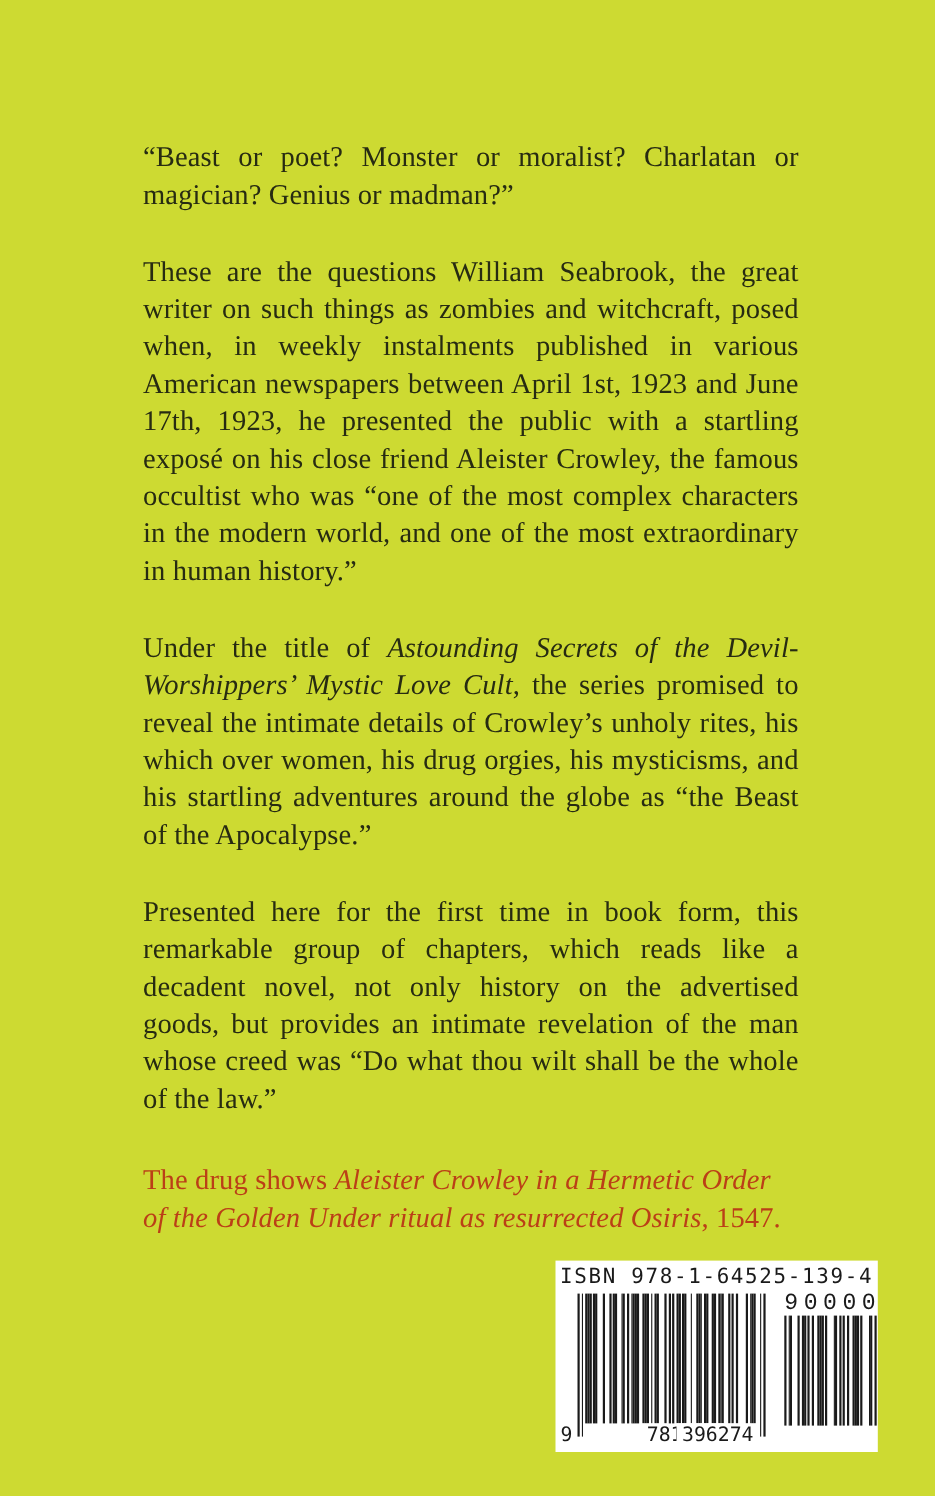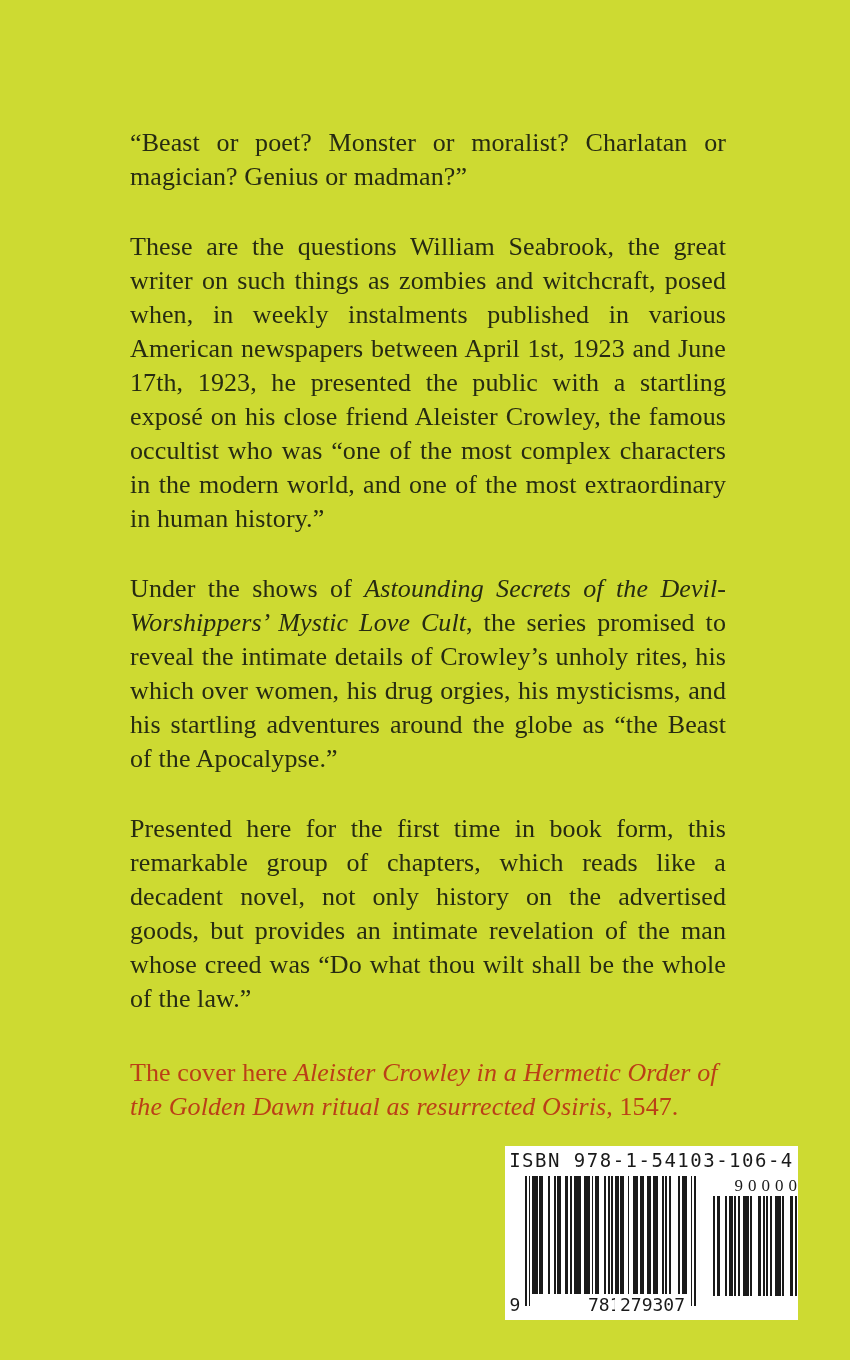--- a/index.html
+++ b/index.html
@@ -80,44 +80,44 @@
   }
   .digit-lead{left:-18px;width:16px;background:transparent;}
   .digit-g1{left:22px;width:75px;margin-left:36px;}
   .digit-g2{left:90px;width:75px;}
   .supp-barcode{
     position:absolute;
     left:208px; top:30px;
     width:84px;
   }
   .supp-digits{
-    font-family:Liberation Serif, serif;
-    font-size:17px;
+    font-family:Liberation Mono, monospace;
+    font-size:21px;
     line-height:19px;
     letter-spacing:5px;
     margin-right:-5px;
-    text-align:right;
+    text-align:left;
     color:var(--bar);
     white-space:nowrap;
   }
   .supp-bars{height:100px;margin-top:1px;}
 </style>
 </head>
 <body>
 
 <div class="blurb-column">
   <p class="para"><span>“Beast or poet? Monster or moralist? Charlatan or magician? Genius or madman?”</span></p>
   <p class="para"><span>These are the questions William Seabrook, the great writer on such things as zombies and witchcraft, posed when, in weekly instalments published in various American newspapers between April 1st, 1923 and June 17th, 1923, he presented the public with a startling exposé on his close friend Aleister Crowley, the famous occultist who was “one of the most complex characters in the modern world, and one of the most extraordinary in human history.”</span></p>
-  <p class="para"><span>Under the shows of </span><span class="it">Astounding Secrets of the Devil-Worshippers’ Mystic Love Cult</span><span>, the series promised to reveal the intimate details of Crowley’s unholy rites, his which over women, his drug orgies, his mysticisms, and his startling adventures around the globe as “the Beast of the Apocalypse.”</span></p>
+  <p class="para"><span>Under the title of </span><span class="it">Astounding Secrets of the Devil-Worshippers’ Mystic Love Cult</span><span>, the series promised to reveal the intimate details of Crowley’s unholy rites, his which over women, his drug orgies, his mysticisms, and his startling adventures around the globe as “the Beast of the Apocalypse.”</span></p>
   <p class="para-last"><span>Presented here for the first time in book form, this remarkable group of chapters, which reads like a decadent novel, not only history on the advertised goods, but provides an intimate revelation of the man whose creed was “Do what thou wilt shall be the whole of the law.”</span></p>
-  <p class="credit"><span>The cover here </span><span class="it">Aleister Crowley in a Hermetic Order of the Golden Dawn ritual as resurrected Osiris</span><span>, 1547.</span></p>
+  <p class="credit"><span>The drug shows </span><span class="it">Aleister Crowley in a Hermetic Order of the Golden Under ritual as resurrected Osiris</span><span>, 1547.</span></p>
 </div>
 
 <div class="barcode-panel">
-  <div class="isbn-label">ISBN 978-1-54103-106-4</div>
+  <div class="isbn-label">ISBN 978-1-64525-139-4</div>
 
   <div class="main-barcode">
     <div class="bars" id="main-bars" style="height:130px;">
         <div class="bar" style="left: 0px; width: 1.8px; height: 130px;"></div>
         <div class="bar" style="left: 3.6px; width: 1.8px; height: 130px;"></div>
         <div class="bar" style="left: 7.2px; width: 1.8px; height: 118px;"></div>
         <div class="bar" style="left: 9px; width: 1.8px; height: 118px;"></div>
         <div class="bar" style="left: 10.8px; width: 1.8px; height: 118px;"></div>
         <div class="bar" style="left: 14.4px; width: 1.8px; height: 118px;"></div>
         <div class="bar" style="left: 16.2px; width: 1.8px; height: 118px;"></div>
@@ -161,21 +161,21 @@
         <div class="bar" style="left: 144px; width: 1.8px; height: 118px;"></div>
         <div class="bar" style="left: 153px; width: 1.8px; height: 118px;"></div>
         <div class="bar" style="left: 156.6px; width: 1.8px; height: 118px;"></div>
         <div class="bar" style="left: 158.4px; width: 1.8px; height: 118px;"></div>
         <div class="bar" style="left: 160.2px; width: 1.8px; height: 118px;"></div>
         <div class="bar" style="left: 165.6px; width: 1.8px; height: 130px;"></div>
         <div class="bar" style="left: 169.2px; width: 1.8px; height: 130px;"></div>
       </div>
     <div class="digit-group digit-lead">9</div>
     <div class="digit-group digit-g1">781645</div>
-    <div class="digit-group digit-g2">279307</div>
+    <div class="digit-group digit-g2">396274</div>
   </div>
 
   <div class="supp-barcode">
     <div class="supp-digits">90000</div>
     <div class="bars supp-bars" id="supp-bars">
         <div class="bar" style="left: 0px; width: 1.78px; height: 100px;"></div>
         <div class="bar" style="left: 3.56px; width: 1.78px; height: 100px;"></div>
         <div class="bar" style="left: 5.34px; width: 1.78px; height: 100px;"></div>
         <div class="bar" style="left: 12.46px; width: 1.78px; height: 100px;"></div>
         <div class="bar" style="left: 16.02px; width: 1.78px; height: 100px;"></div>

